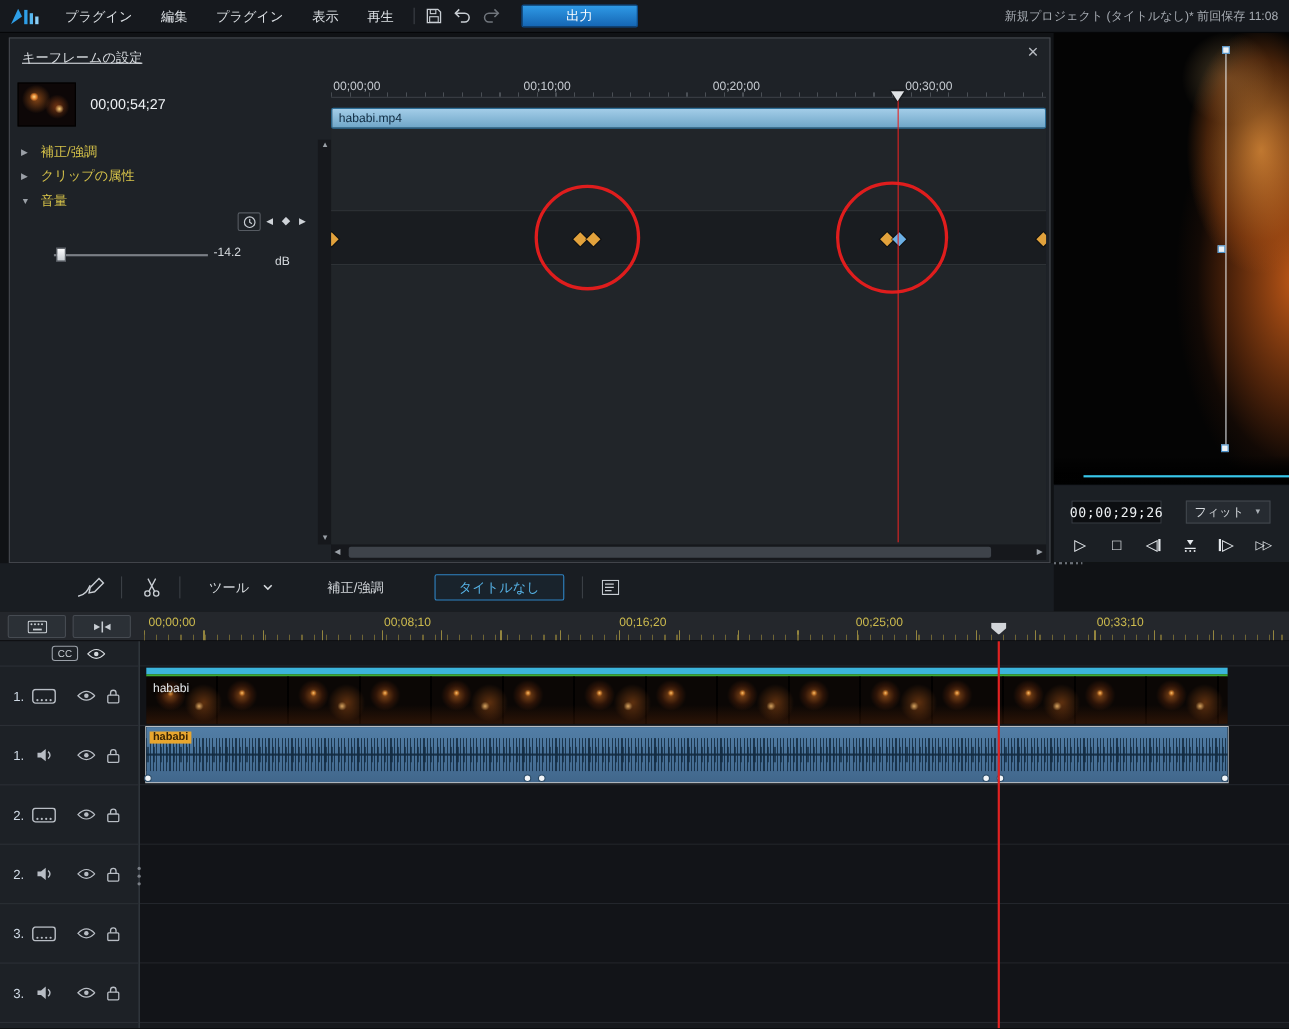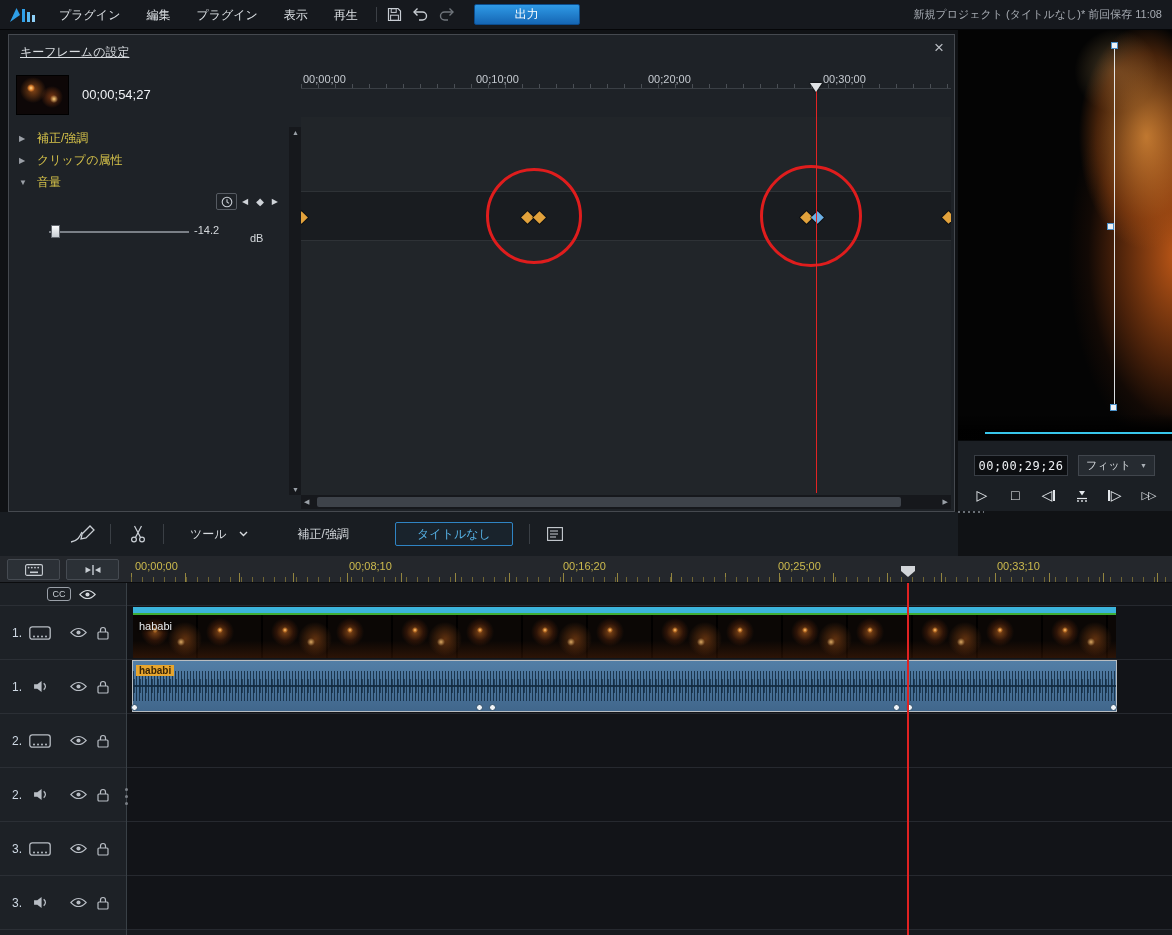--- a/index.html
+++ b/index.html
@@ -72,21 +72,21 @@
     background:
       radial-gradient(90px 150px at 88% 26%, rgba(238,152,62,.75), rgba(170,80,20,.4) 55%, transparent 75%),
       radial-gradient(125px 230px at 103% 55%, rgba(222,102,26,.85), rgba(140,60,15,.5) 50%, rgba(60,25,8,.25) 72%, transparent 88%),
       radial-gradient(60px 60px at 74% 10%, rgba(250,200,120,.3), transparent 70%),
       #040404; }
   .pv-sil { position:absolute; left:0; right:0; bottom:0; height:26px; background:linear-gradient(transparent, rgba(0,0,0,.92) 60%); }
   .pv-line { position:absolute; left:156px; top:15px; width:1px; height:363px; background:rgba(242,246,250,.9); }
   .pv-handle { position:absolute; width:7px; height:7px; background:#eef2f6; border:1px solid #4a90c8; cursor:grab; }
   .pv-progress { position:absolute; left:27px; top:402px; width:187px; height:2px; background:#38c6ea; }
   .pv-bar { position:absolute; left:0; right:0; bottom:0; height:71px; background:#1b1f24; border-top:1px solid #07090b; }
-  .pv-tc { position:absolute; left:16px; top:14px; width:94px; height:21px; background:#0c0e11; border:1px solid #383d44; color:#eef1f4; font-family:"DejaVu Sans Mono",monospace; font-size:12px; display:flex; align-items:center; justify-content:center; letter-spacing:.5px; }
+  .pv-tc { position:absolute; left:16px; top:14px; width:82px; height:21px; background:#0c0e11; border:1px solid #383d44; color:#eef1f4; font-family:"DejaVu Sans Mono",monospace; font-size:12px; display:flex; align-items:center; justify-content:center; letter-spacing:.5px; }
   .pv-fit { position:absolute; left:120px; top:14px; width:77px; height:21px; background:#262b31; border:1px solid #41464d; display:flex; align-items:center; justify-content:space-between; padding:0 7px; color:#d6dade; font-size:11px; cursor:pointer; }
   .pv-fit .dd { font-size:7px; color:#aab0b6; }
   .pv-transport { position:absolute; left:14px; right:14px; top:44px; display:flex; justify-content:space-between; align-items:center; color:#e4e8ec; }
   .tbtn { display:flex; align-items:center; justify-content:center; gap:1px; min-width:20px; height:20px; font-size:14px; cursor:pointer; }
   .tbtn .bar { width:2px; height:11px; background:#e4e8ec; }
   .tbtn.ff { font-size:11px; letter-spacing:-2px; }
 
   
   .toolbar { position:absolute; left:0; top:512px; width:958px; height:44px; background:#191d22; display:flex; align-items:center; }
   .tb-icon { color:#c9ced4; display:flex; align-items:center; justify-content:center; cursor:pointer; }
@@ -317,20 +317,23 @@
       <span class="scroll-arrow">▲</span>
       <span class="scroll-arrow">▼</span>
     </div>
 
     <div class="kf-workarea"></div>
     <div class="kf-ruler">
       <span class="kf-rlabel l0">00;00;00</span>
       <span class="kf-rlabel l1">00;10;00</span>
       <span class="kf-rlabel l2">00;20;00</span>
       <span class="kf-rlabel l3">00;30;00</span>
+    </div>
+    <div class="kf-clipbar">
+      <span>hababi.mp4</span>
     </div>
 
     <div class="kf-lane">
       <div class="kf-d" style="left:-4px"></div>
       <div class="kf-d" style="left:222px"></div>
       <div class="kf-d" style="left:234px"></div>
       <div class="kf-d" style="left:501px"></div>
       <div class="kf-d blue" style="left:512px"></div>
       <div class="kf-d" style="left:643px"></div>
     </div>

